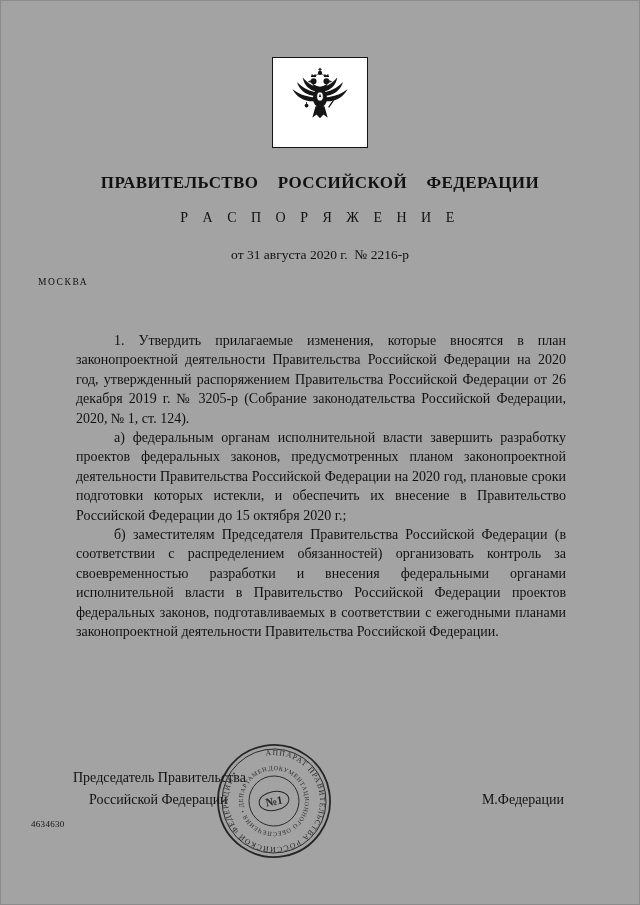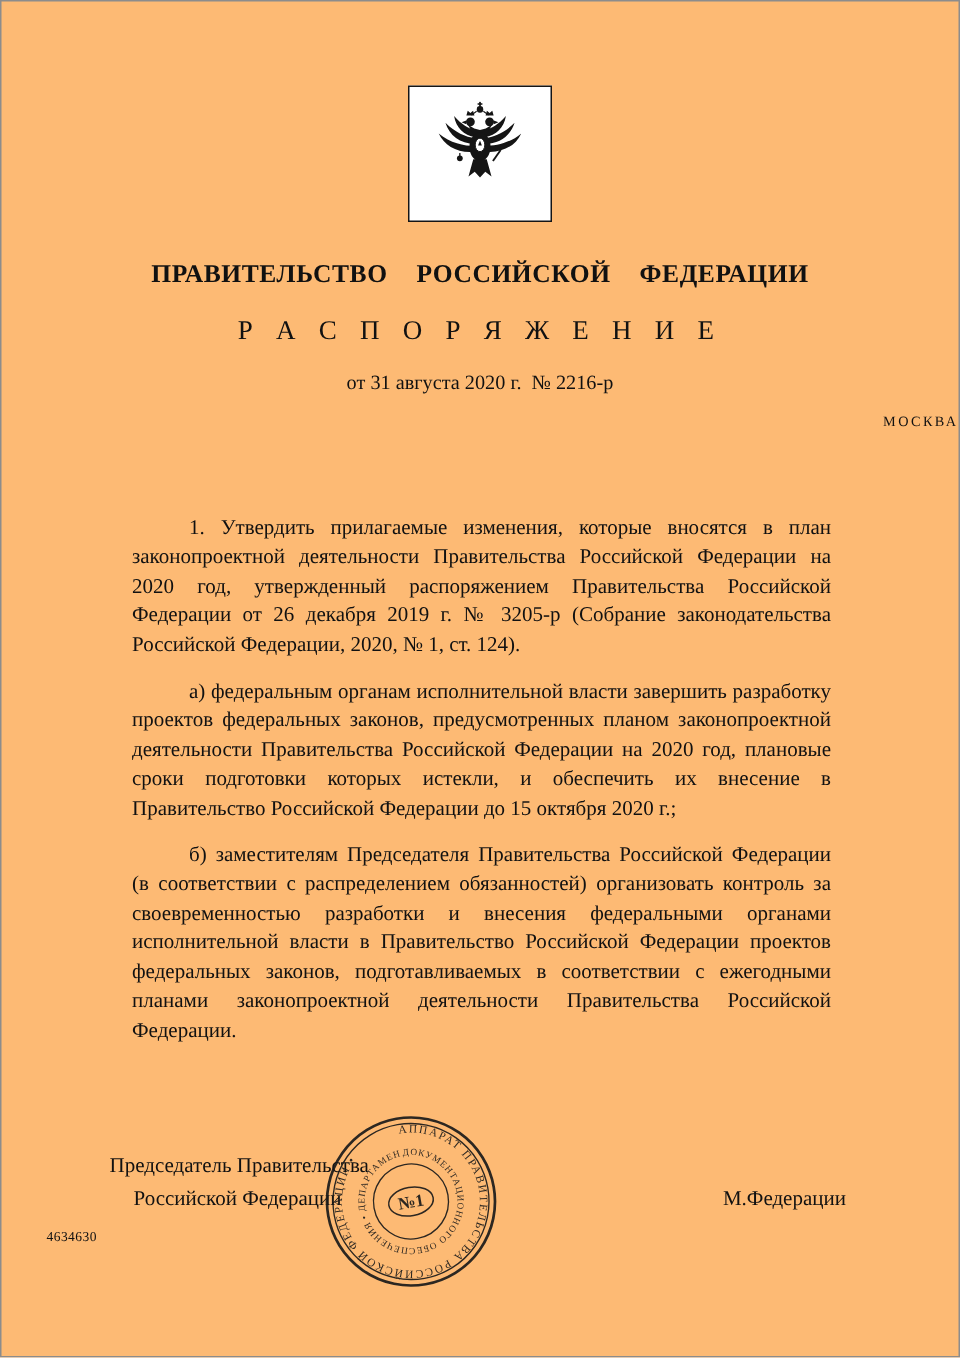--- a/index.html
+++ b/index.html
@@ -1,48 +1,48 @@
 <!DOCTYPE html>
 <html><head>
 <meta charset="utf-8">
 <style>
   * { margin:0; padding:0; box-sizing:border-box; }
   html,body { background:#ffffff; }
   body { font-family:"Liberation Serif", serif; color:#111; }
   .page {
     width:640px; height:905px; position:relative; margin:0 auto;
-    background:#fdba74; border:1px solid #8c8c8c; overflow:hidden;
+    background:#a3a3a3; border:1px solid #8c8c8c; overflow:hidden;
   }
   .emblem-box {
     position:absolute; top:56px; left:50%; transform:translateX(-50%);
     width:96px; height:91px; border:1.5px solid #151515;
     display:flex; align-items:center; justify-content:center; background:#fff;
   }
   .emblem-box svg { width:64px; height:74px; }
   .org-title {
     position:absolute; top:172px; left:0; right:0; text-align:center;
     font-weight:bold; font-size:17px; letter-spacing:.4px; word-spacing:5px; white-space:pre;
   }
   .doc-type {
     position:absolute; top:209px; left:0; right:0; text-align:center;
-    font-size:18px; letter-spacing:5.5px;
+    font-size:14px; letter-spacing:5.5px;
   }
   .date-line {
     position:absolute; top:246px; left:0; right:0; text-align:center;
     font-size:13.5px; white-space:pre;
   }
   .city {
-    position:absolute; top:276px; left:0; right:0; text-align:right;
+    position:absolute; top:276px; left:0; right:0; text-align:left;
     font-size:9.5px; letter-spacing:1.6px;margin-left:37px;
   }
   .body-text {
     position:absolute; top:330px; left:75px; width:490px;
     font-size:14px; line-height:19.4px; text-align:justify;
   }
-  .body-text p { text-indent:38px; margin:12px; }
+  .body-text p { text-indent:38px; margin:0; }
   .signature {
     position:absolute; top:766px; left:72px; right:75px;
     display:flex; justify-content:space-between; align-items:flex-end;
     font-size:14px; line-height:22px;
   }
   .sig-line2 { padding-left:16px; }
   .stamp {
     position:absolute; left:213px; top:740px; width:120px; height:120px;
     transform:rotate(-10deg); opacity:.92; pointer-events:none;
   }

